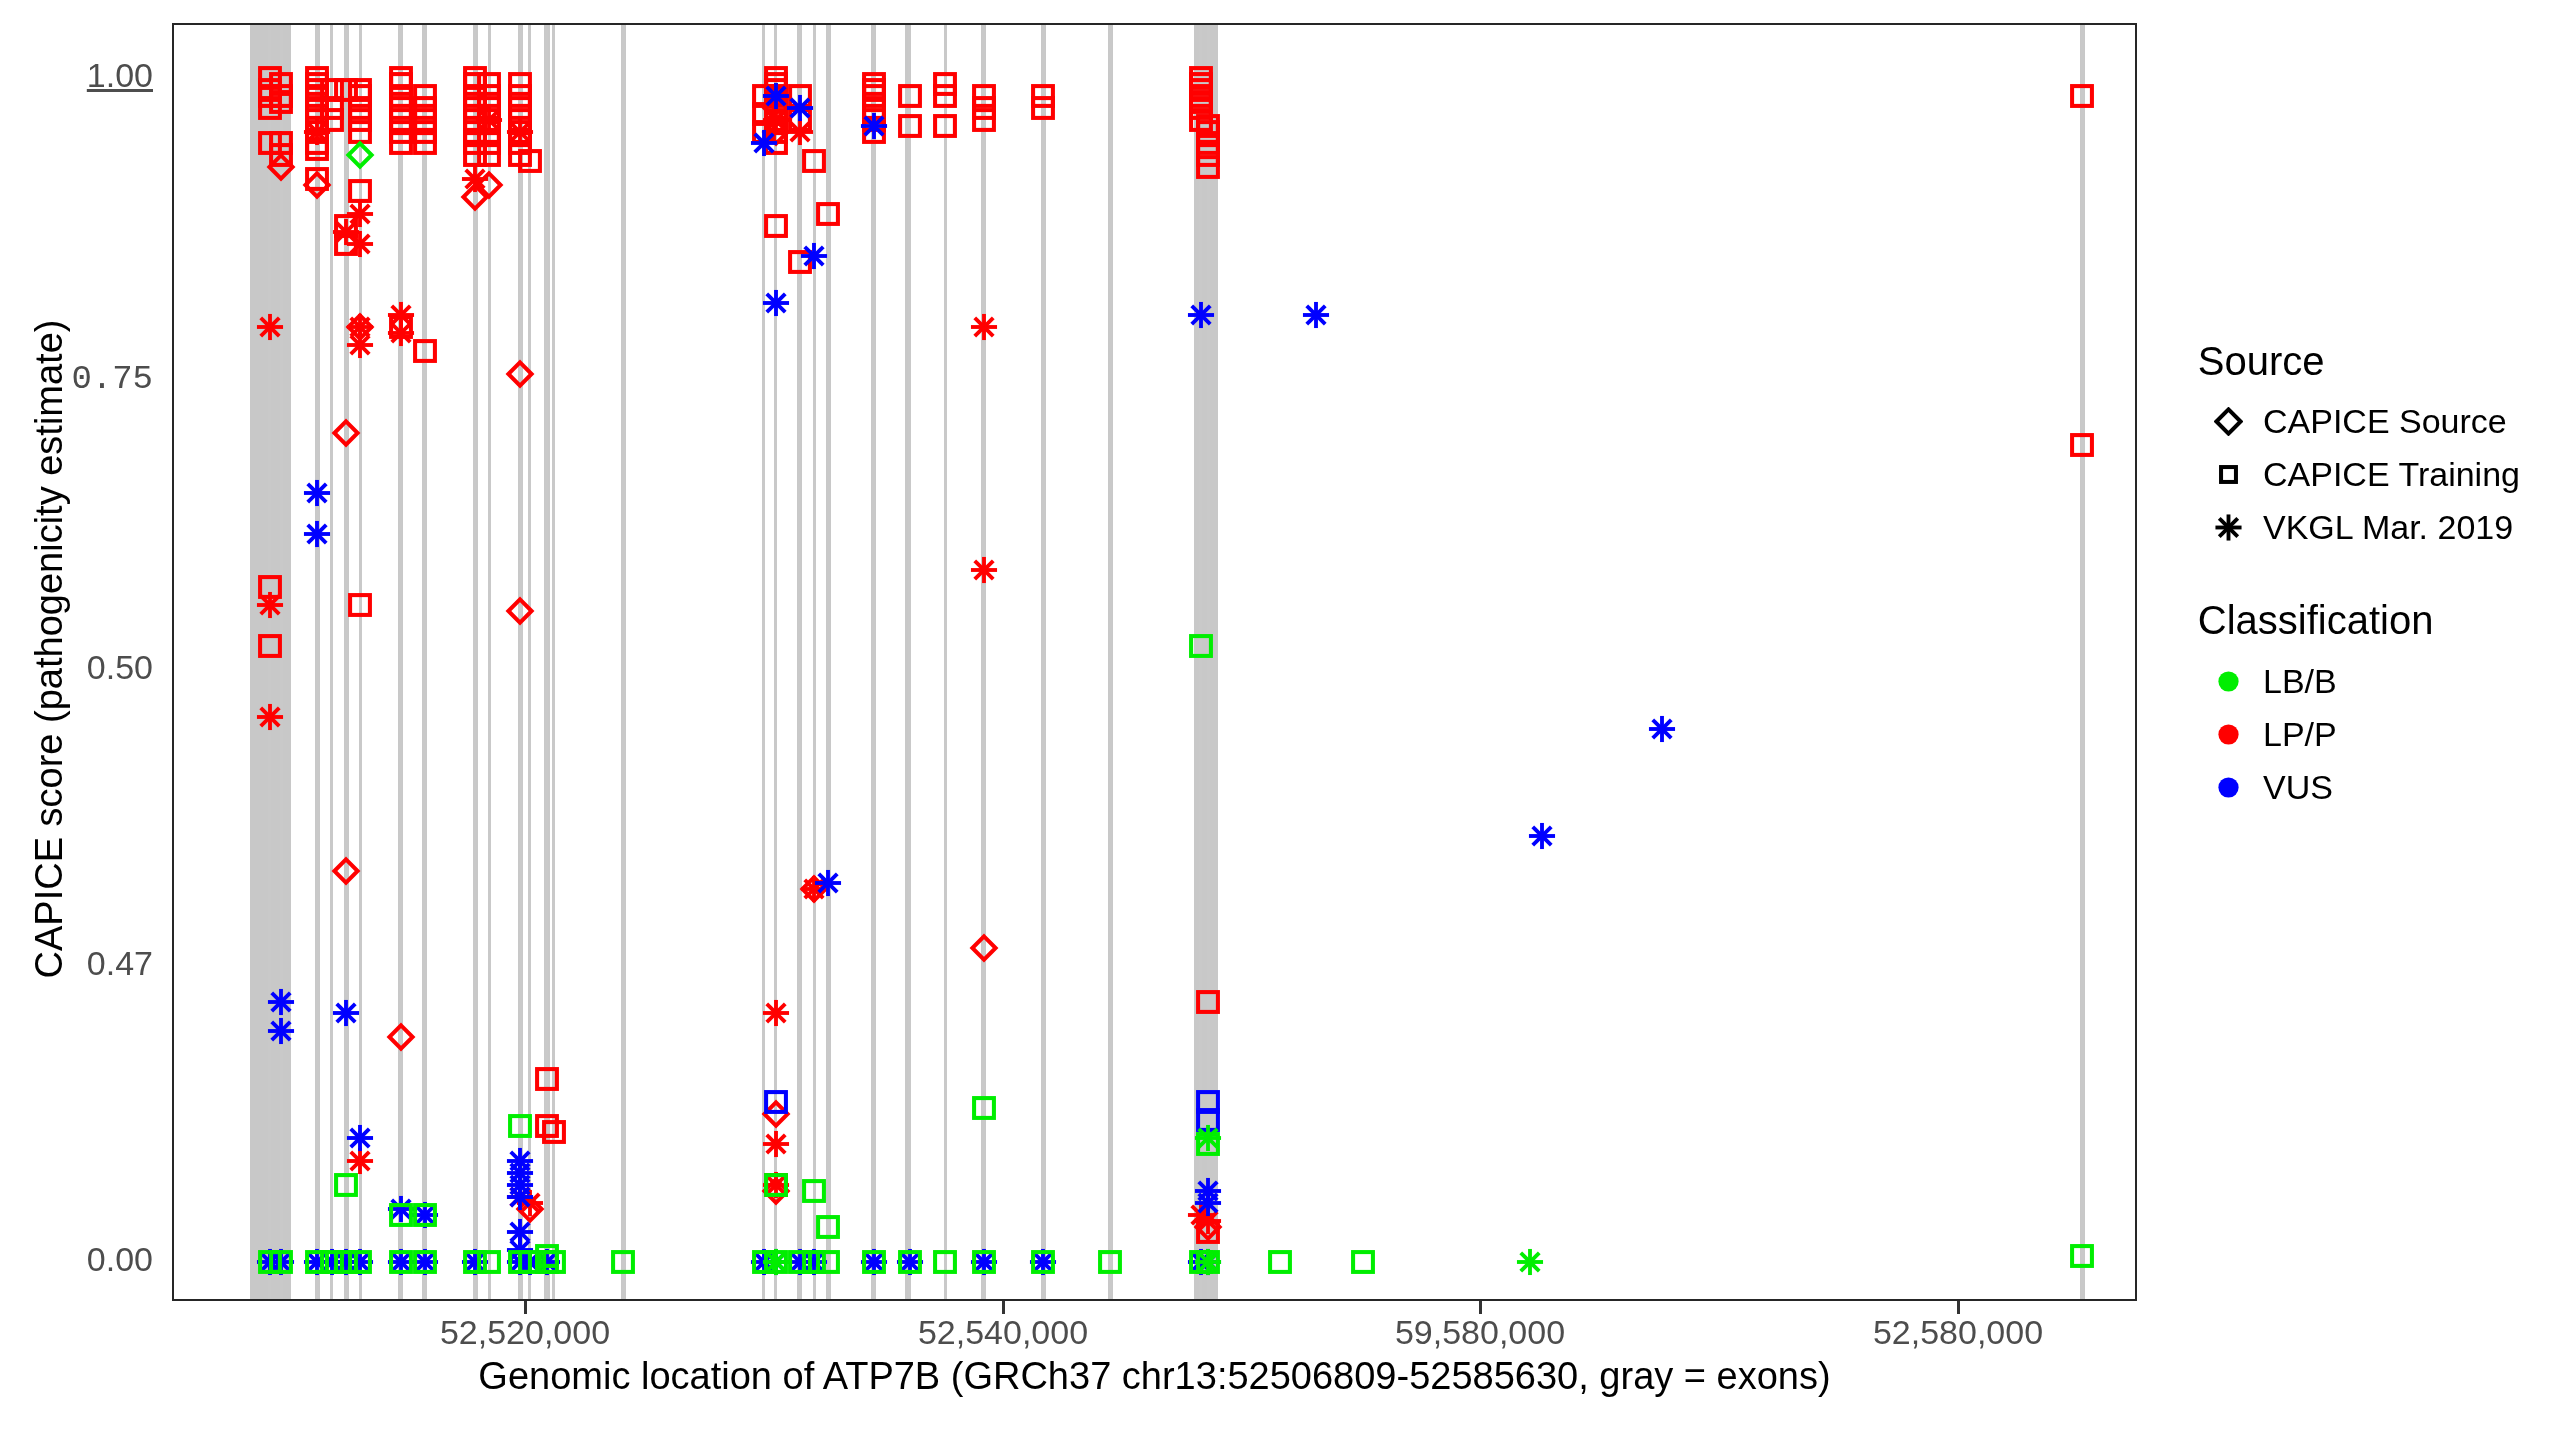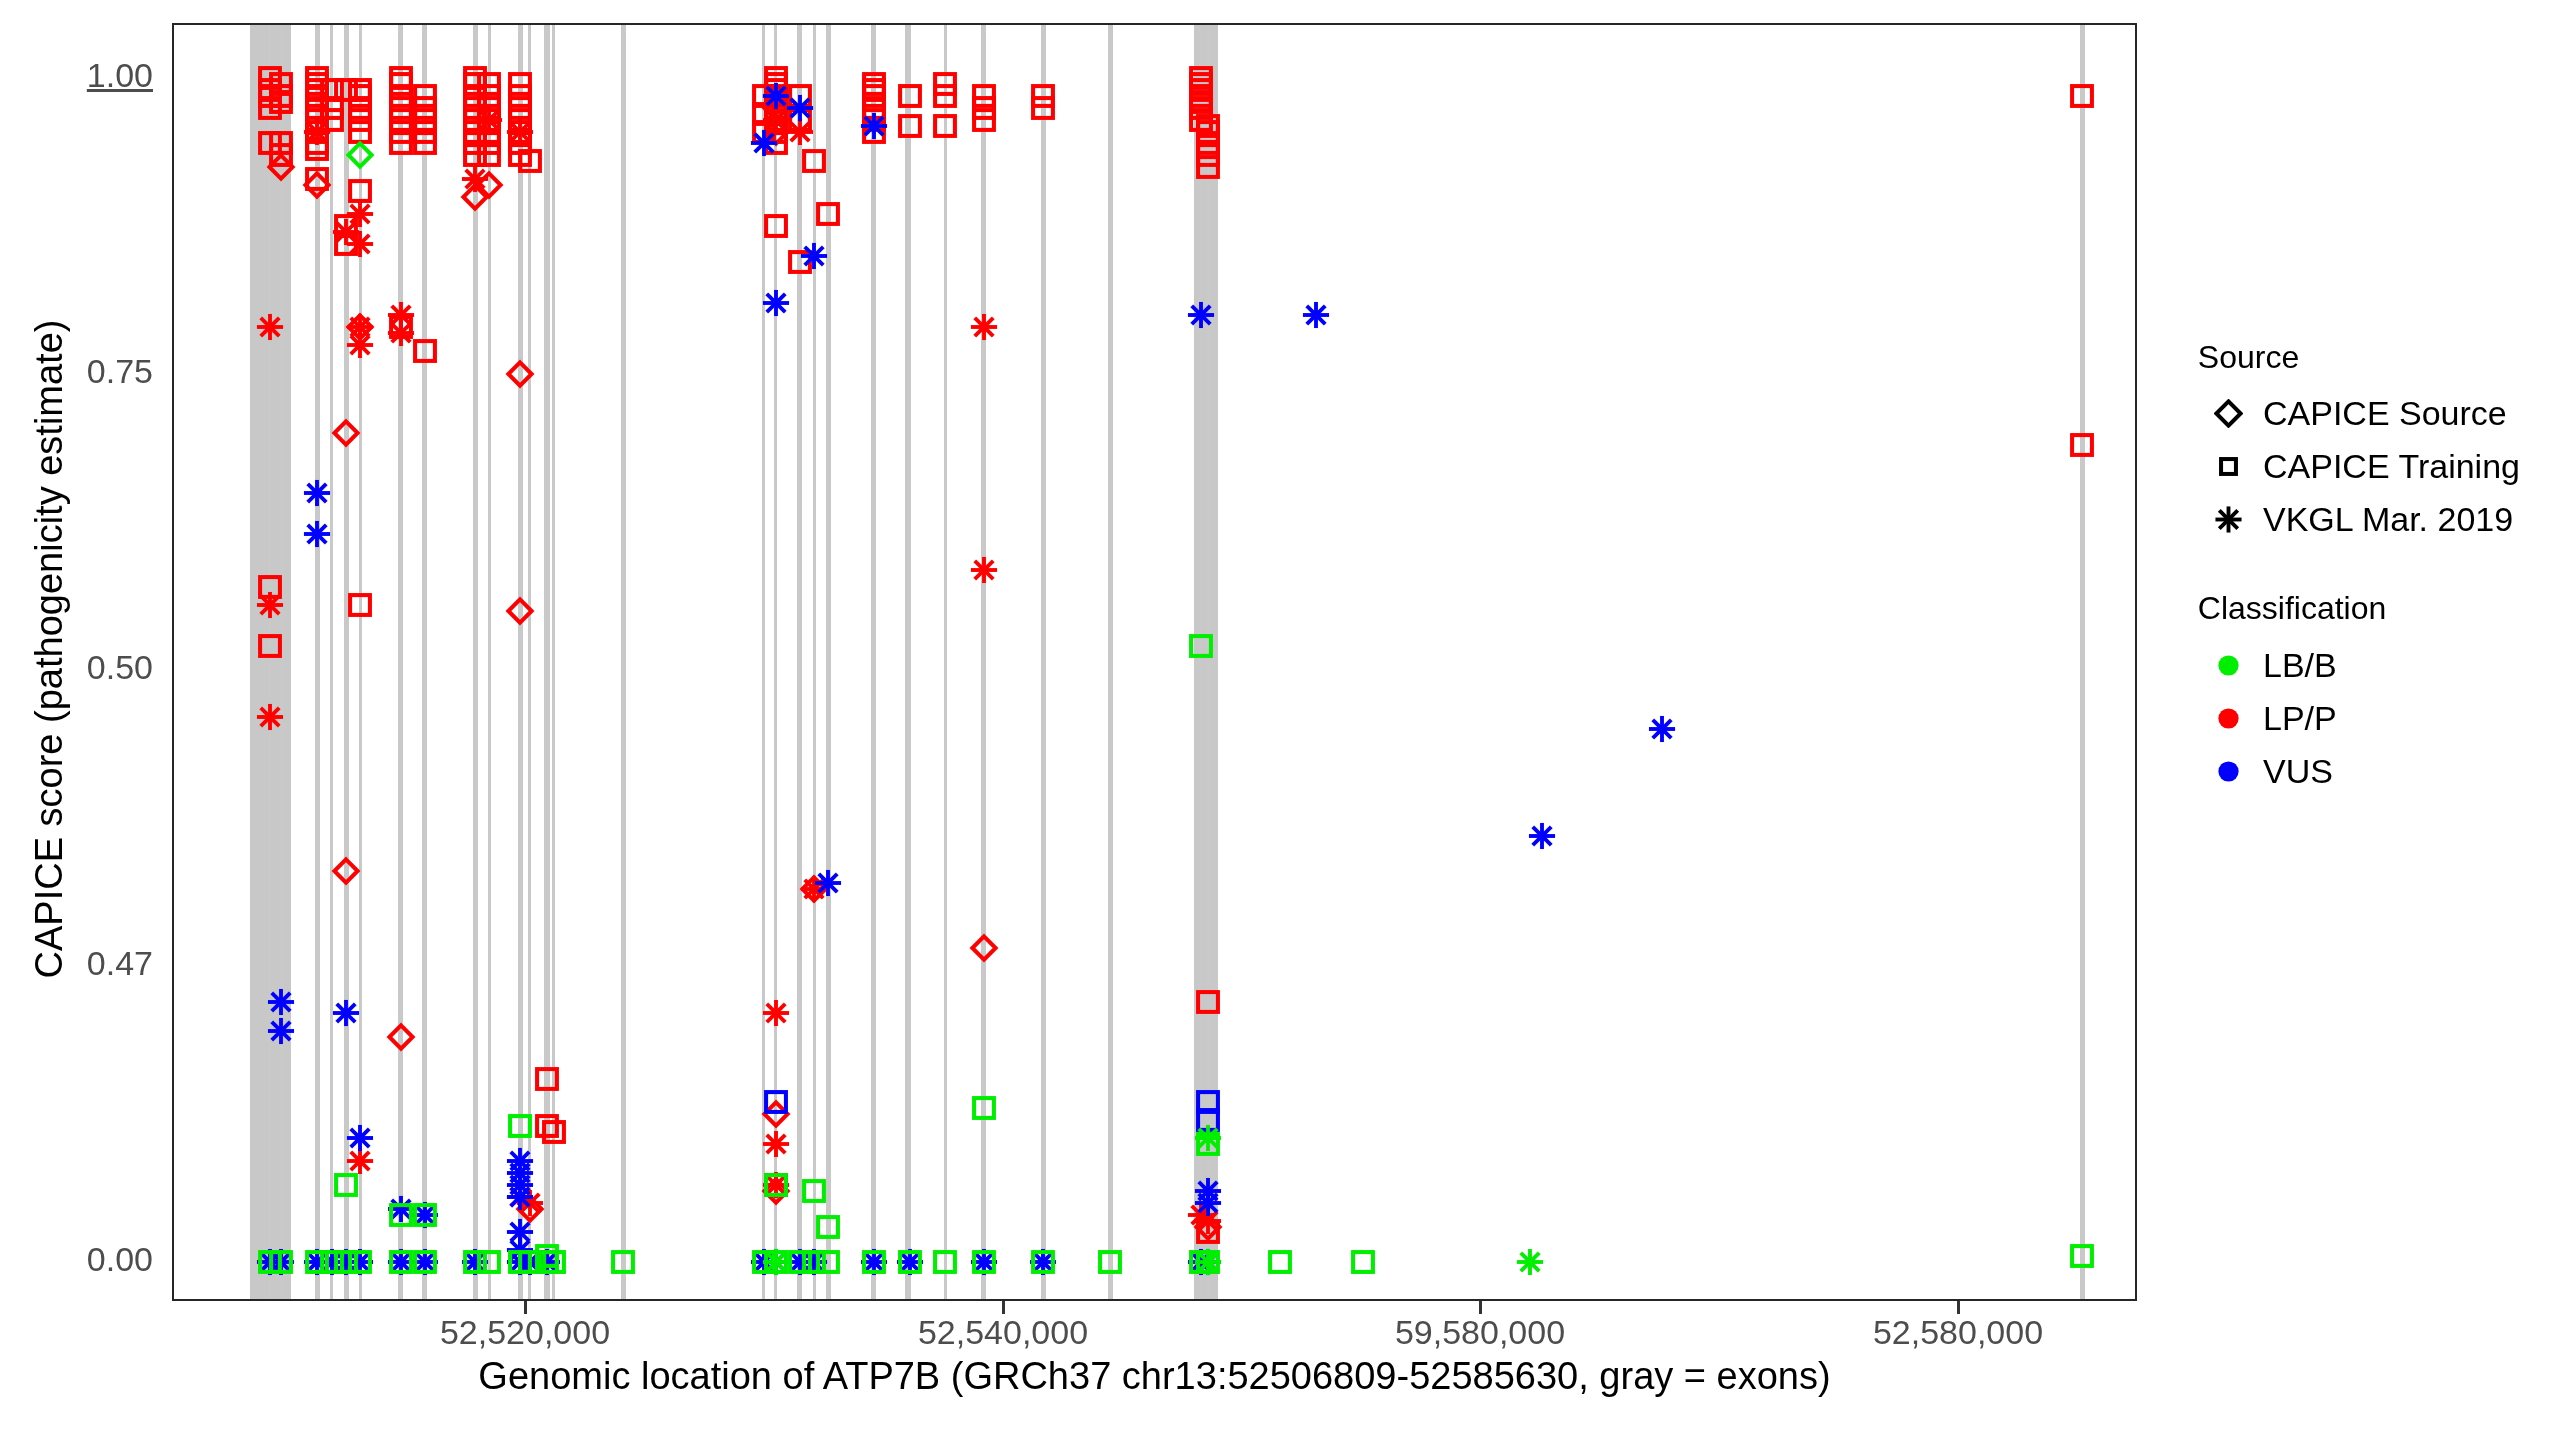--- a/index.html
+++ b/index.html
@@ -42,41 +42,41 @@
   #plot-layer{position:absolute;inset:0;}
   .exon-band{position:absolute;top:0;bottom:0;background:#c8c8c8;}
   .guide-line{position:absolute;top:0;bottom:0;width:2.9px;background:#c9c9c9;}
 
   
   .mk{position:absolute;transform:translate(-50%,-50%);pointer-events:none;}
   .mk svg{display:block;overflow:visible;}
 
   
   #legend{position:absolute;left:2194px;top:339px;width:382px;}
-  .legend-title{font-size:32px;color:#000;margin:0 0 11.4px 3.8px;}
+  .legend-title{font-size:40px;color:#000;margin:0 0 11.4px 3.8px;}
   .legend-row{display:flex;align-items:center;height:53px;}
   .legend-key{width:69px;display:flex;align-items:center;justify-content:center;}
   .legend-label{font-size:34px;color:#000;white-space:nowrap;}
   .legend-gap{height:44px;}
 </style>
 </head>
 <body>
 
 <div id="root">
 
   <div id="y-axis-title">CAPICE score (pathogenicity estimate)</div>
 
   <div id="y-ticks">
       <div class="ytick-label" style="top: 1260px;">0.00</div>
       <div class="ytick-mark" style="top: 1259px;"></div>
       <div class="ytick-label" style="top: 964px;">0.47</div>
       <div class="ytick-mark" style="top: 963px;"></div>
       <div class="ytick-label" style="top: 668px;">0.50</div>
       <div class="ytick-mark" style="top: 667px;"></div>
-      <div class="ytick-label" style="top: 372px;">0.75</div>
+      <div class="ytick-label" style="top: 380px; font-family: Liberation Mono, monospace;">0.75</div>
       <div class="ytick-mark" style="top: 371px;"></div>
       <div class="ytick-label" style="top: 76px; text-decoration: underline;">1.00</div>
       <div class="ytick-mark" style="top: 75px;"></div>
     </div>
   <div id="x-ticks">
       <div class="xtick-label" style="left: 525px;">52,520,000</div>
       <div class="xtick-mark" style="left: 524px;"></div>
       <div class="xtick-label" style="left: 1003px;">52,540,000</div>
       <div class="xtick-mark" style="left: 1002px;"></div>
       <div class="xtick-label" style="left: 1480px;">59,580,000</div>

